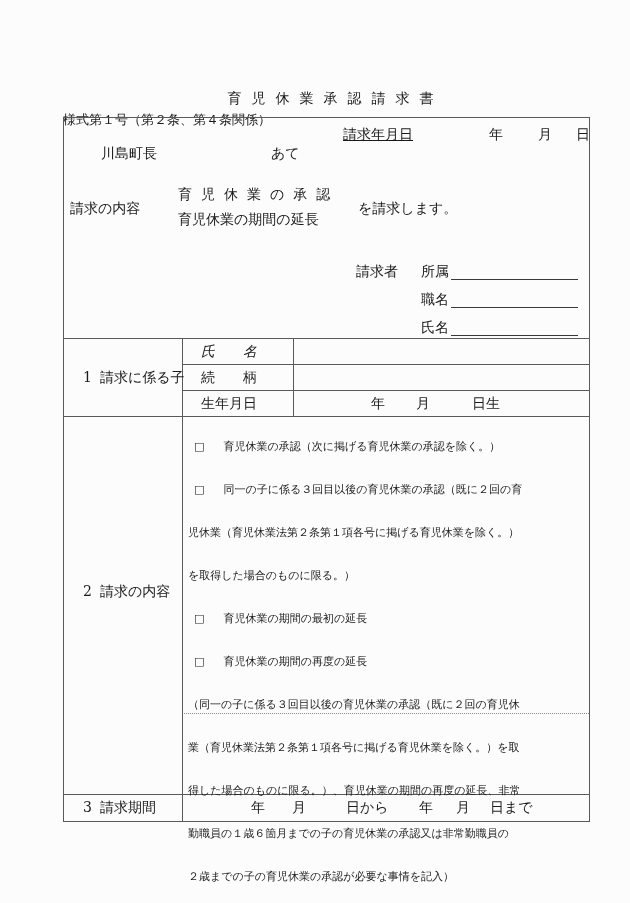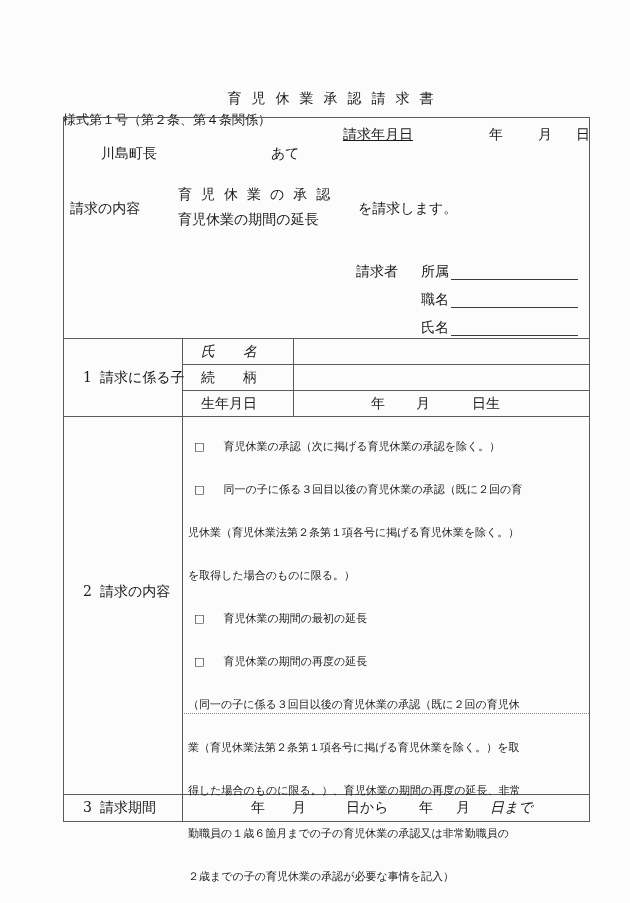--- a/index.html
+++ b/index.html
@@ -109,15 +109,15 @@
   <div class="cell" style="left:119px;top:596px;width:406px;height:80px;"></div>
 
   <div class="abs" style="left:19px;top:680px;">
     <span>3</span><span class="numgap">請求期間</span>
   </div>
   <span class="abs" style="left:187px;top:680px;">年</span>
   <span class="abs" style="left:228px;top:680px;">月</span>
   <span class="abs" style="left:262px;top:680px;margin-left:20px;">日から</span>
   <span class="abs" style="left:355px;top:680px;">年</span>
   <span class="abs" style="left:392px;top:680px;">月</span>
-  <span class="abs" style="left:426px;top:680px;font-style:italic;">日まで</span>
+  <span class="abs" style="left:426px;top:680px;">日まで</span>
 
 </div>
 
 </body></html>

